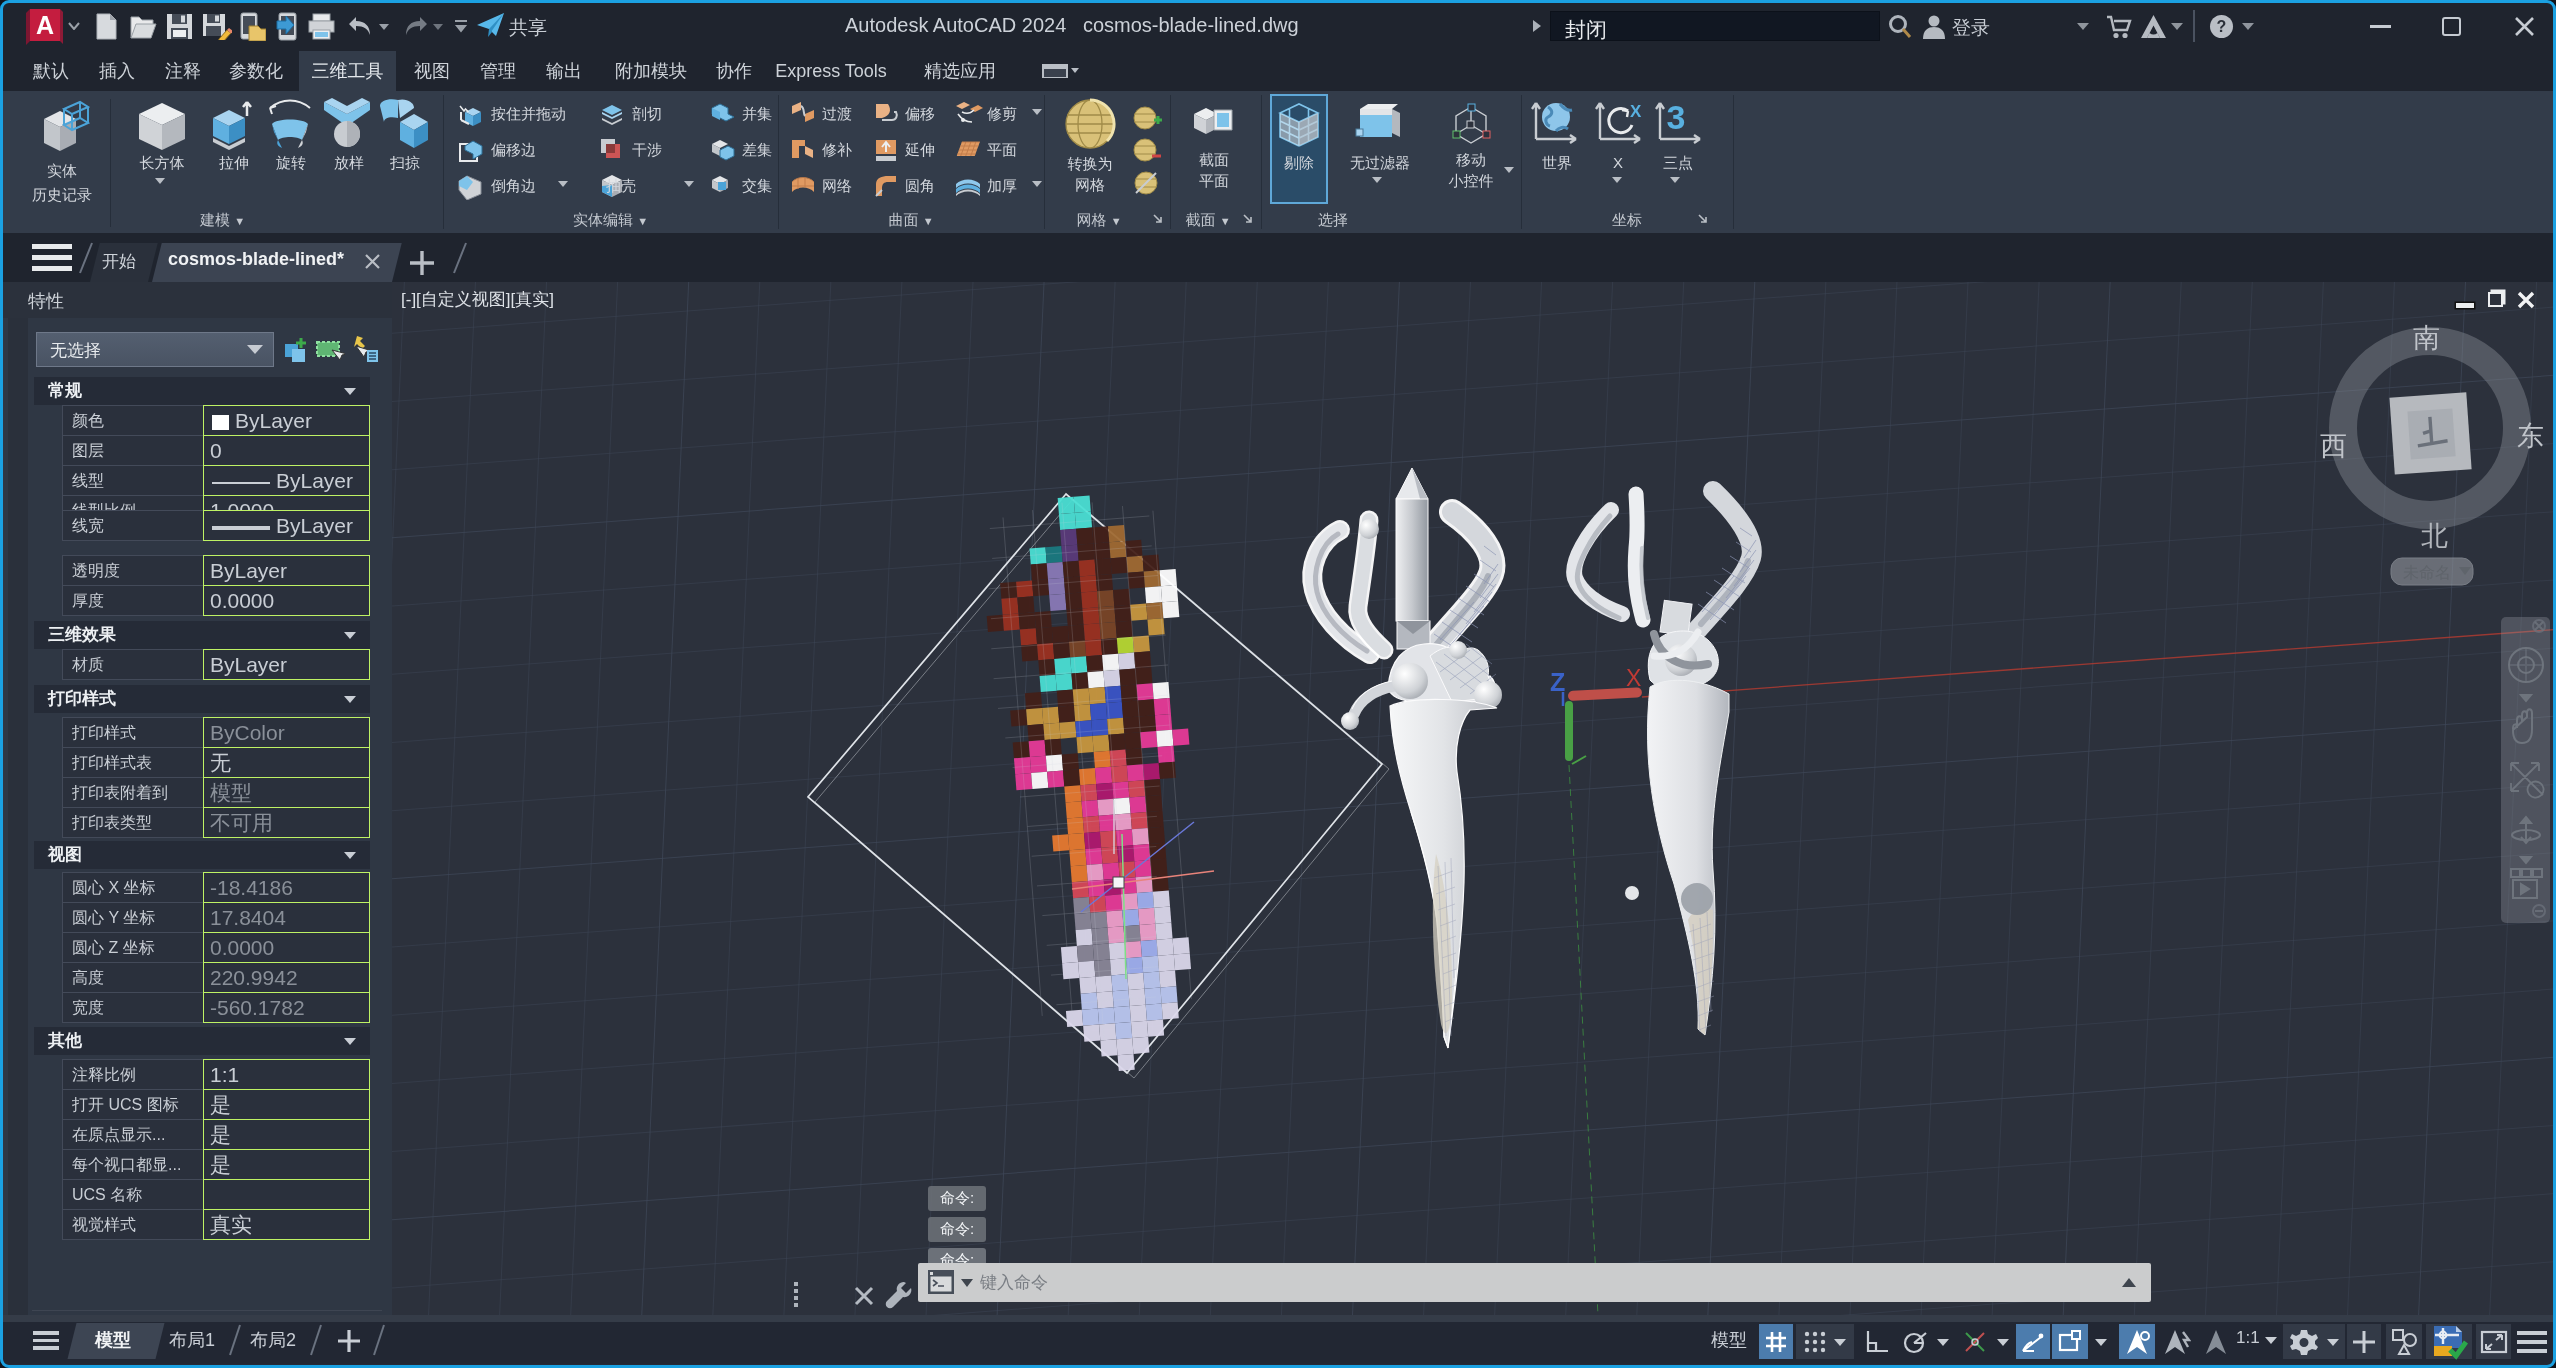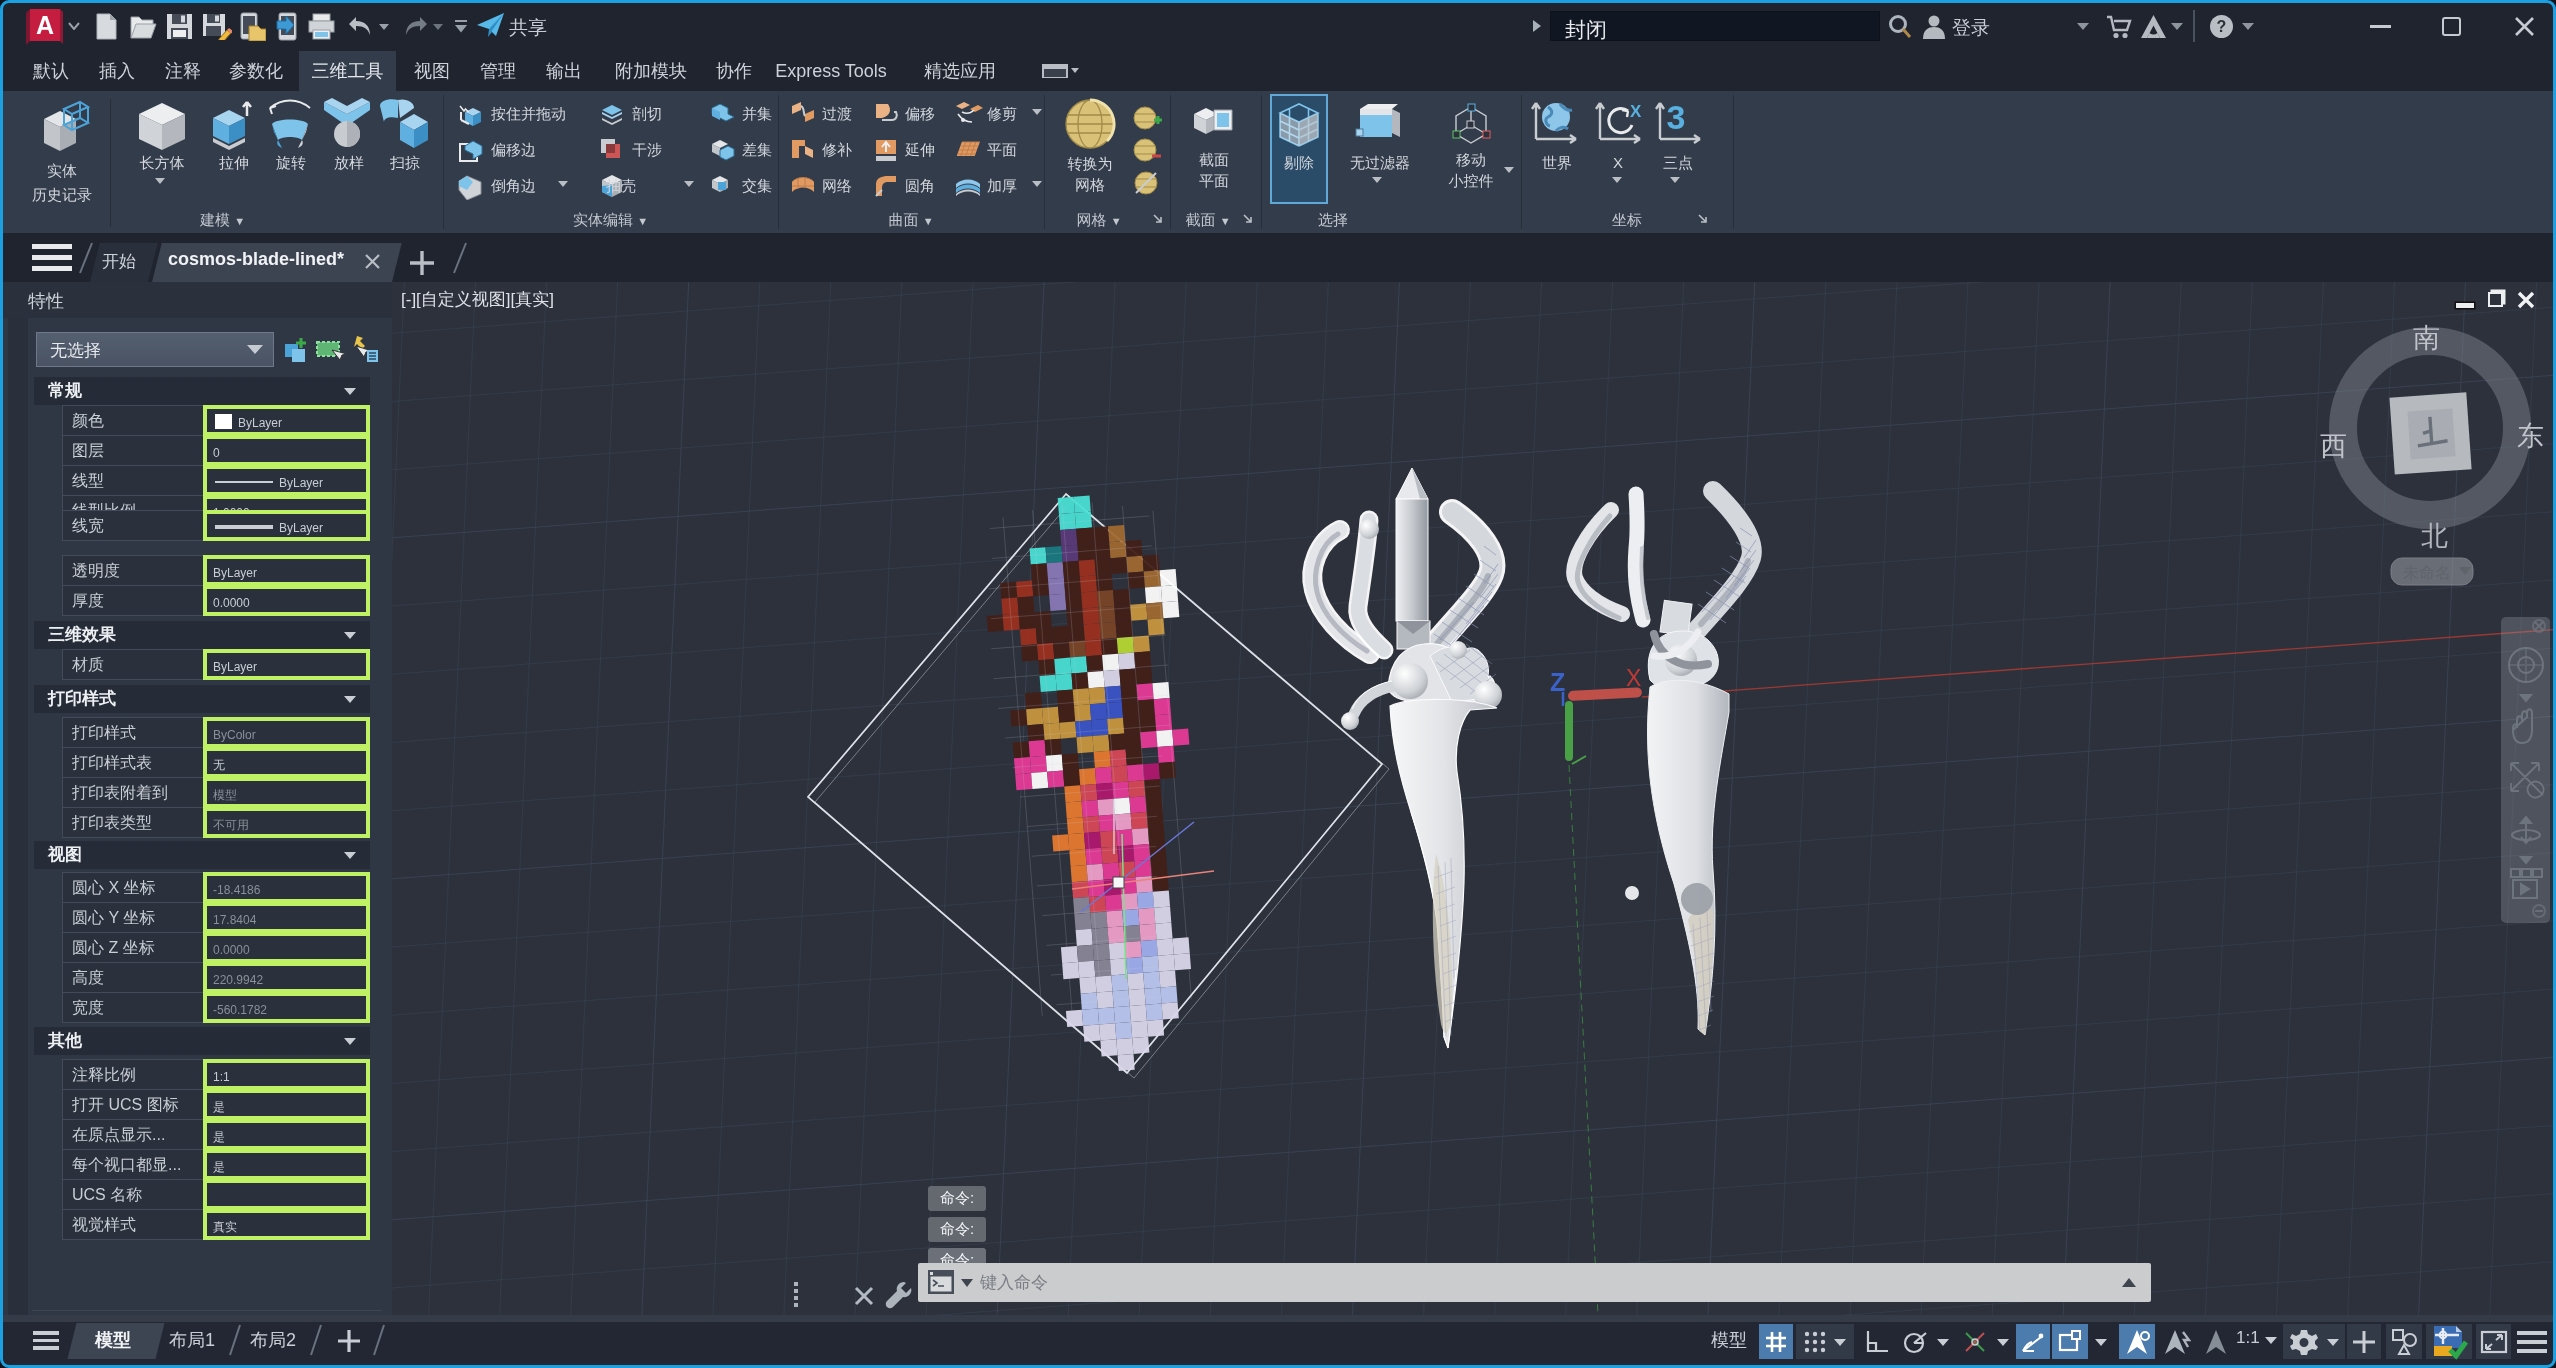--- a/index.html
+++ b/index.html
@@ -26,21 +26,21 @@
 #viewport{position:absolute;left:390px;top:280px;width:2163px;height:1033px;background:#2c313c;overflow:hidden}
 
 #statusbar{position:absolute;left:0;top:1313px;width:100%;height:49px;background:#222733}
 .sbtn{position:absolute;top:9px;height:35px;background:#333a47;display:flex;align-items:center;justify-content:center}
 .sbtn.blue{background:#4c7cad}
 svg{display:block}
 .sech{position:absolute;left:32px;width:336px;height:28px;background:#252b37;color:#edf0f3;font-weight:bold;font-size:17px;line-height:28px;padding-left:14px}
 .sech:after{content:"";position:absolute;right:14px;top:11px;border:6px solid transparent;border-top:7px solid #c9ced5}
 .pr{position:absolute;left:60px;width:308px;height:31px}
 .c1{position:absolute;left:0;top:0;width:141px;height:100%;background:#2a303c;border:1px solid #434a59;border-right:none;color:#c9ced5;font-size:16px;line-height:29px;padding-left:9px;white-space:nowrap;overflow:hidden}
-.c2{position:absolute;left:141px;top:0;width:167px;height:100%;background:#2a303c;border:4px solid #bef264;color:#c9ced5;font-size:12px;line-height:29px;padding-left:6px;white-space:nowrap;overflow:hidden}
+.c2{position:absolute;left:141px;top:0;width:167px;height:100%;background:#2a303c;border:1px solid #bef264;color:#c9ced5;font-size:21px;line-height:29px;padding-left:6px;white-space:nowrap;overflow:hidden}
 .dim{color:#8a9099}
 </style></head>
 <body>
 <div id="win">
   <div id="titlebar">
 
     <svg class="abs" style="left:20px;top:5px" width="44" height="40" viewBox="0 0 44 40">
       <path d="M4 6 L8 2 L8 34 L4 38 Z" fill="#7c1631"></path>
       <rect x="8" y="2" width="30" height="32" fill="#c41d3f"></rect>
       <path d="M38 2 L41 5 L41 37 L38 34 Z" fill="#8e1a36"></path>
@@ -104,20 +104,21 @@
     <svg class="abs" style="left:452px;top:18px" width="14" height="14">
         <path d="M1 1 h12 M3 6 l4 5 4 -5 z" stroke="#9aa0a8" stroke-width="2" fill="#9aa0a8"></path>
       </svg>
     <svg class="abs" style="left:474px;top:10px" width="30" height="28" viewBox="0 0 30 28">
         <path d="M1 13 L28 1 L20 24 L13 17 Z" fill="#57b8ea"></path>
         <path d="M13 17 L28 1 L15 20 Z" fill="#2f8fc4"></path>
         <path d="M13 17 l-1 8 4 -5" fill="#2f8fc4"></path>
       </svg>
     <div class="abs ttxt" style="left:507px;top:13px;font-size:19px;color:#c9ced5">共享</div>
 
+    <div class="abs" style="left:843px;top:12px;width:700px;font-size:20px;color:#ccd1d8">Autodesk AutoCAD 2024 &nbsp;&nbsp;cosmos-blade-lined.dwg</div>
 
     <svg class="abs" style="left:1530px;top:17px" width="10" height="14">
         <path d="M1 1 L9 7 L1 13 Z" fill="#aab0b8"></path>
       </svg>
     <div class="abs" style="left:1548px;top:9px;width:330px;height:30px;background:#111722;border:1px solid #0c111a">
         <div style="margin:4px 0 4px 14px;font-size:21px;color:#e8eaed">封闭</div>
       </div>
     <svg class="abs" style="left:1886px;top:12px" width="24" height="25" viewBox="0 0 24 25">
         <circle cx="10" cy="10" r="7.5" fill="none" stroke="#aeb4bc" stroke-width="3"></circle>
         <path d="M15 15 L22 23" stroke="#b08a4a" stroke-width="3"></path>

